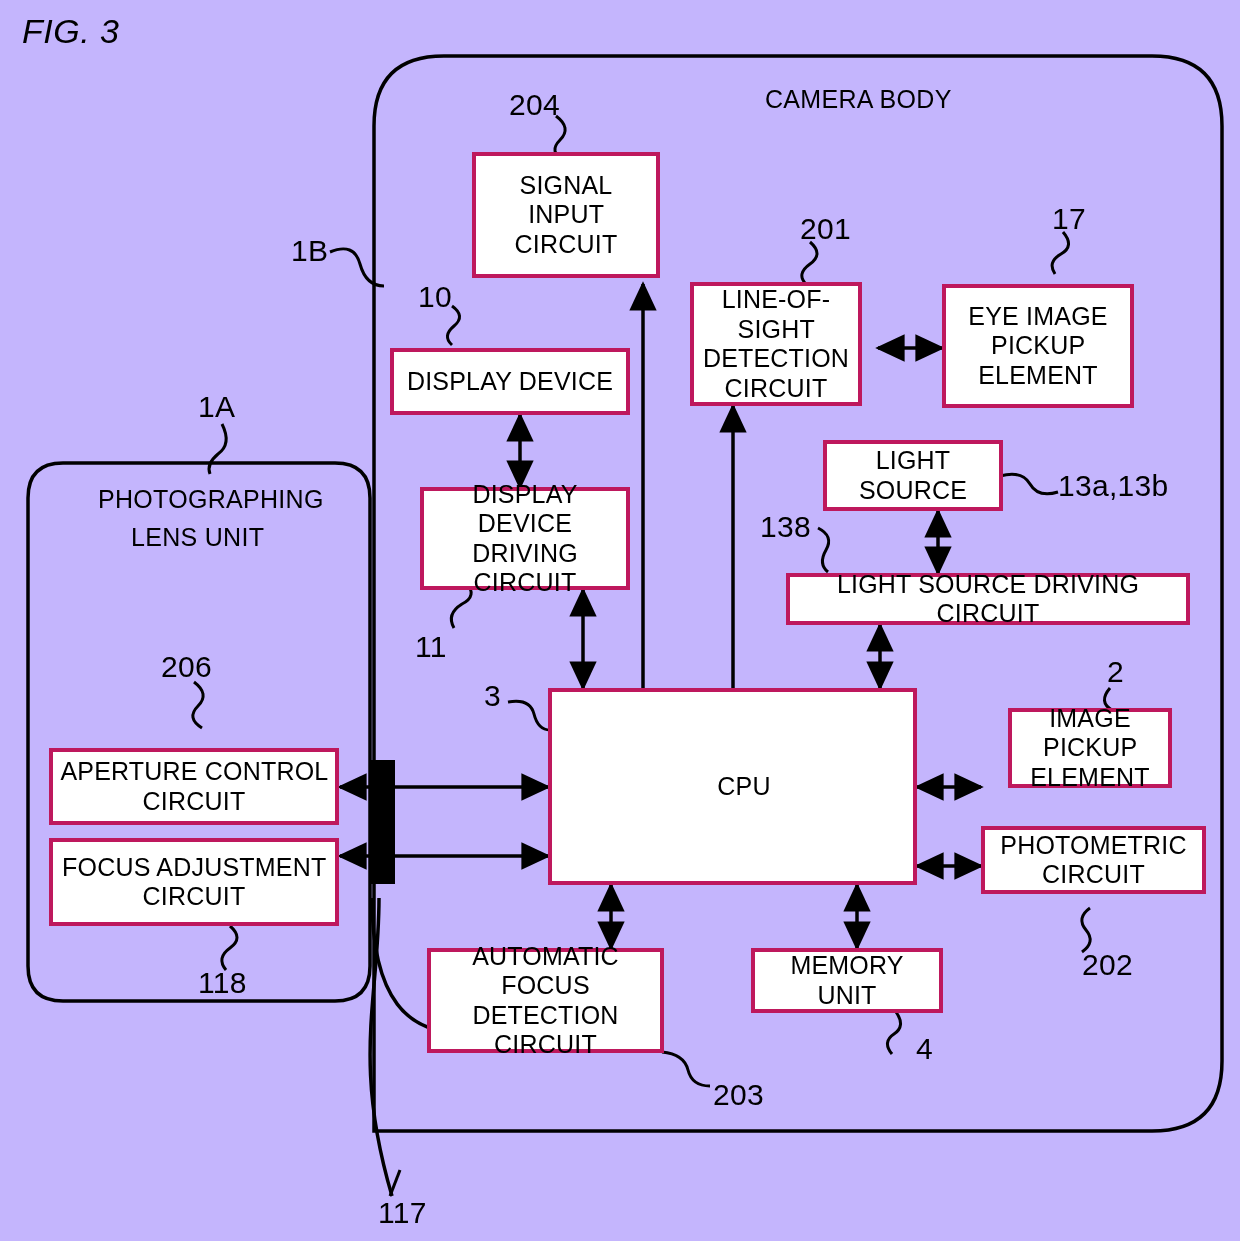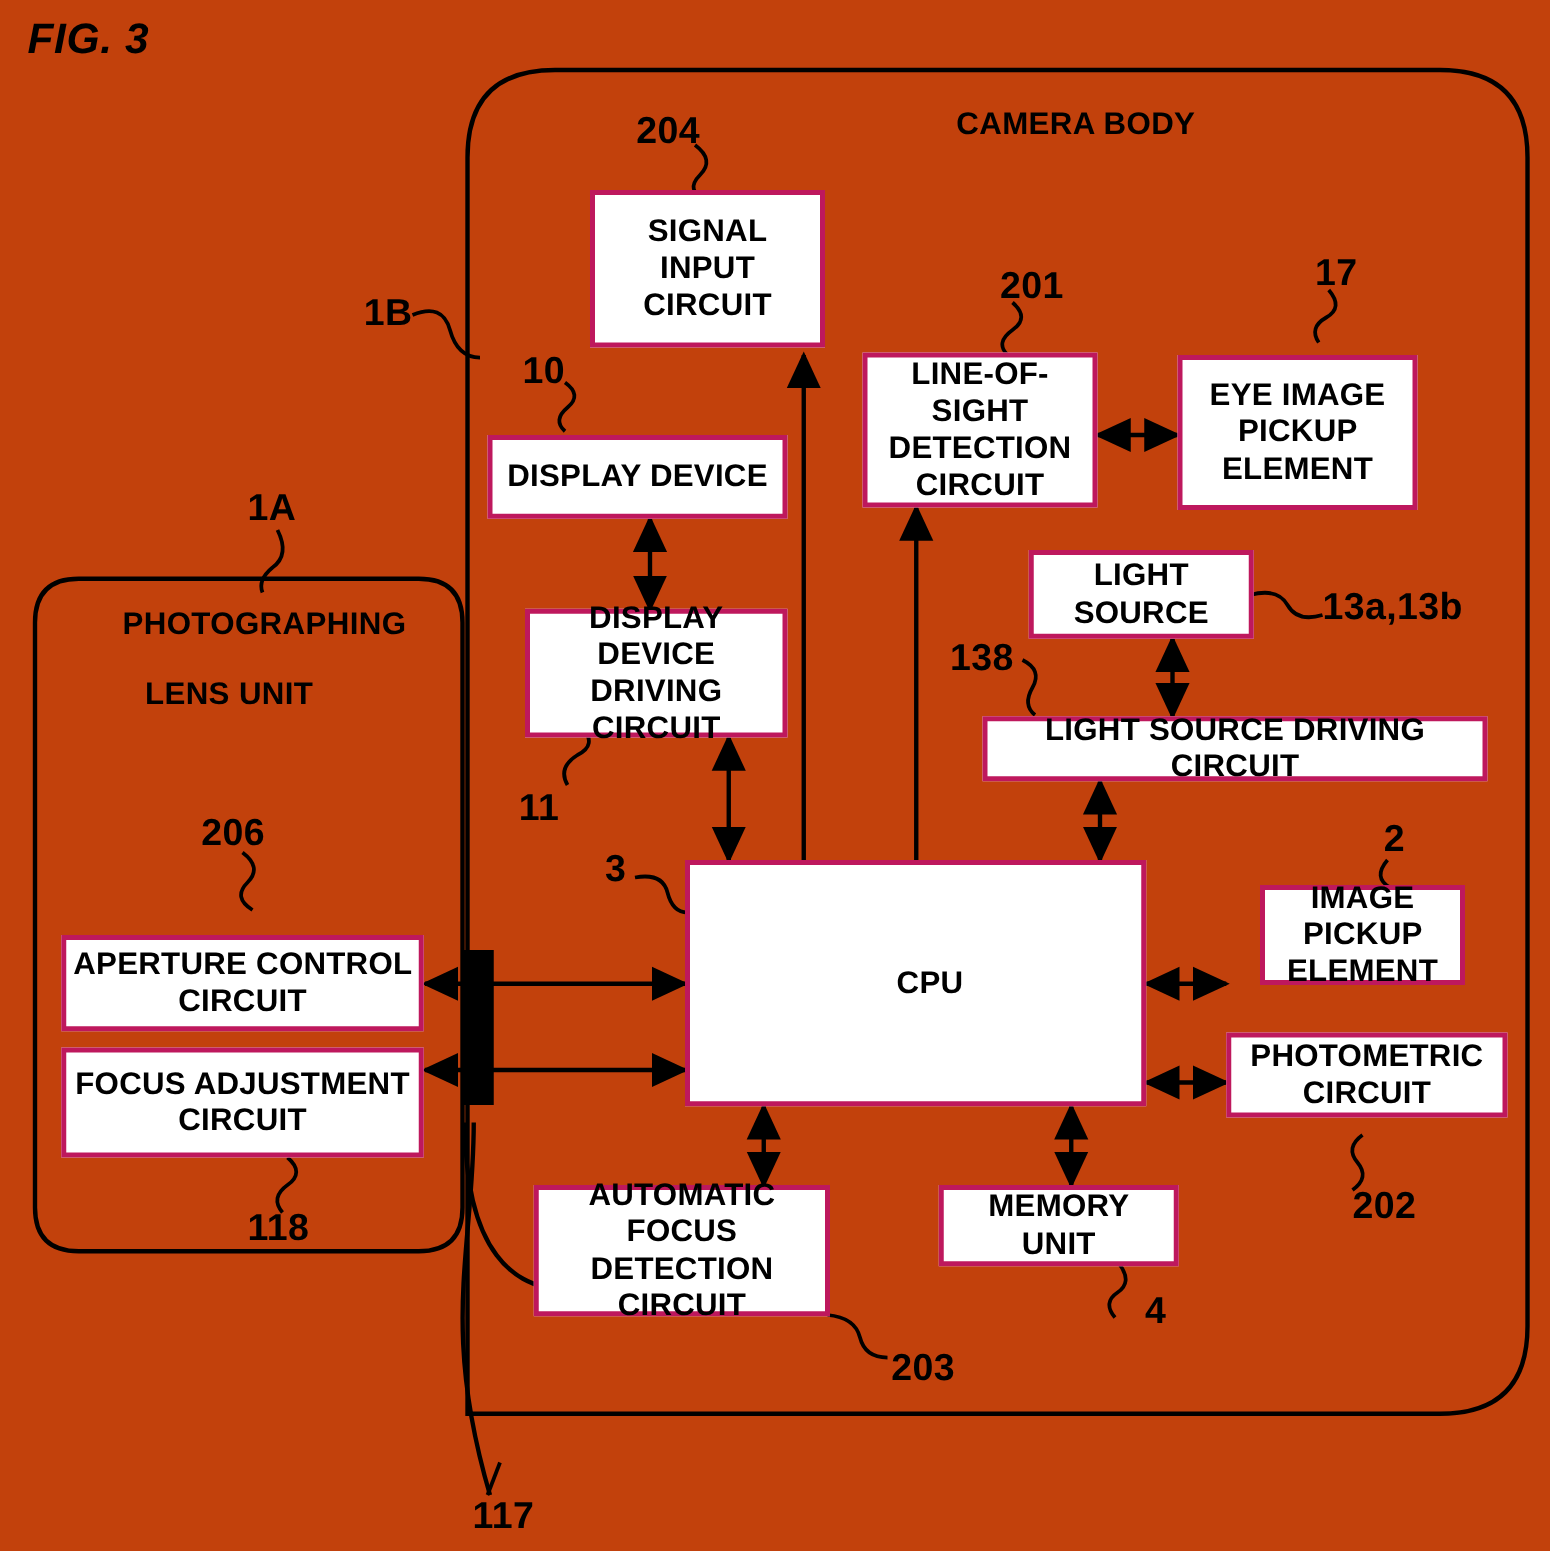--- a/index.html
+++ b/index.html
@@ -7,23 +7,22 @@
     padding: 0;
     background: #ffffff;
   }
   body {
     font-family: "Liberation Sans", sans-serif;
   }
   #figure {
     position: relative;
     width: 1240px;
     height: 1241px;
-    background: #c2410c;
+    background: #c4b5fd;
     overflow: hidden;
-    font-weight: bold;
   }
   #svg-layer {
     position: absolute;
     left: 0;
     top: 0;
     width: 1240px;
     height: 1241px;
   }
   .fig-title {
     position: absolute;
@@ -158,21 +157,21 @@
     </span>
   </div>
 
   <div class="blk" style="left:420px; top:487px; width:210px; height:103px;">
     <span>
       <span>DISPLAY DEVICE</span>
       <span>DRIVING CIRCUIT</span>
     </span>
   </div>
 
-  <div class="blk" style="left:690px; top:282px; width:188px; height:124px;">
+  <div class="blk" style="left:690px; top:282px; width:172px; height:124px;">
     <span>
       <span>LINE-OF-SIGHT</span>
       <span>DETECTION</span>
       <span>CIRCUIT</span>
     </span>
   </div>
 
   <div class="blk" style="left:942px; top:284px; width:192px; height:124px;">
     <span>
       <span>EYE IMAGE</span>
@@ -237,21 +236,21 @@
   <div class="blk" style="left:49px; top:838px; width:290px; height:88px;">
     <span>
       <span>FOCUS ADJUSTMENT</span>
       <span>CIRCUIT</span>
     </span>
   </div>
 
   <div class="plain-label" style="left:717px; top:85px;margin-left:48px;">CAMERA BODY</div>
 
   <div class="plain-label" style="left:98px; top:485px;">PHOTOGRAPHING</div>
-  <div class="plain-label" style="left:116px; top:523px;margin-top:18px;">LENS UNIT</div>
+  <div class="plain-label" style="left:131px; top:523px;">LENS UNIT</div>
 
   <div class="ref" style="left:291px; top:234px;">1B</div>
   <div class="ref" style="left:198px; top:390px;">1A</div>
   <div class="ref" style="left:509px; top:88px;">204</div>
   <div class="ref" style="left:418px; top:280px;">10</div>
   <div class="ref" style="left:415px; top:630px;">11</div>
   <div class="ref" style="left:800px; top:212px;">201</div>
   <div class="ref" style="left:1052px; top:202px;">17</div>
   <div class="ref" style="left:1058px; top:469px;">13a,13b</div>
   <div class="ref" style="left:760px; top:510px;">138</div>

